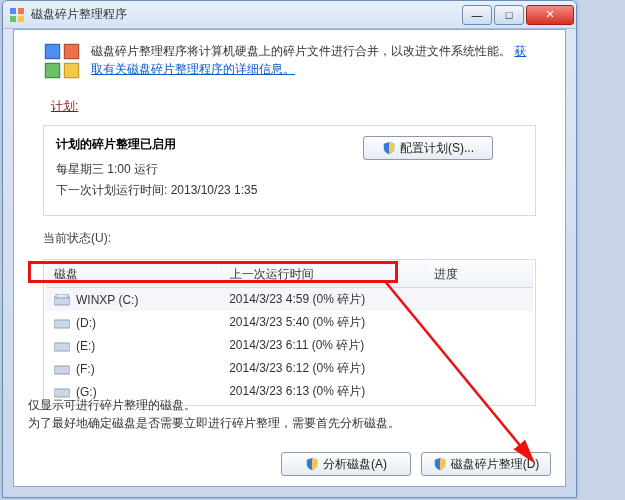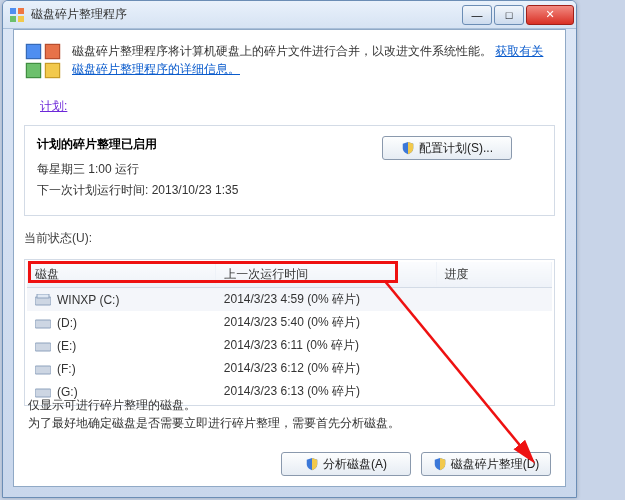--- a/index.html
+++ b/index.html
@@ -53,33 +53,33 @@
     width: 48px;
     background: linear-gradient(#f28b82,#d93025);
     color: #fff;
     border-color: #a02018;
   }
   .content {
     flex: 1;
     margin: 0 10px 10px 10px;
     background: #fff;
     border: 1px solid #90a9c6;
-    padding: 12px 10px;
+    padding: 12px 29px;
     position: relative;
     overflow: hidden;
   }
   .intro {
     display: flex;
     gap: 10px;
     margin-bottom: 18px;
   }
   .intro .big-icon { width: 38px; height: 38px; flex-shrink: 0; }
   .intro-text { color: #333; line-height: 1.5; }
   .intro-text a { color: #0a5bcc; text-decoration: underline; cursor: pointer; }
-  .section-label { color: #6d28d9; margin: 6px 0 10px 16px; text-decoration: underline; }
+  .section-label { color: #7f1d1d; margin: 6px 0 10px 8px; text-decoration: underline; }
   .sched-box {
     border: 1px solid #d3dbe6;
     padding: 10px 12px 12px 12px;
     display: flex;
     align-items: flex-start;
     gap: 12px;
     margin-bottom: 14px;
   }
   .sched-left { flex: 1; }
   .sched-title { font-weight: bold; margin-bottom: 8px; }

